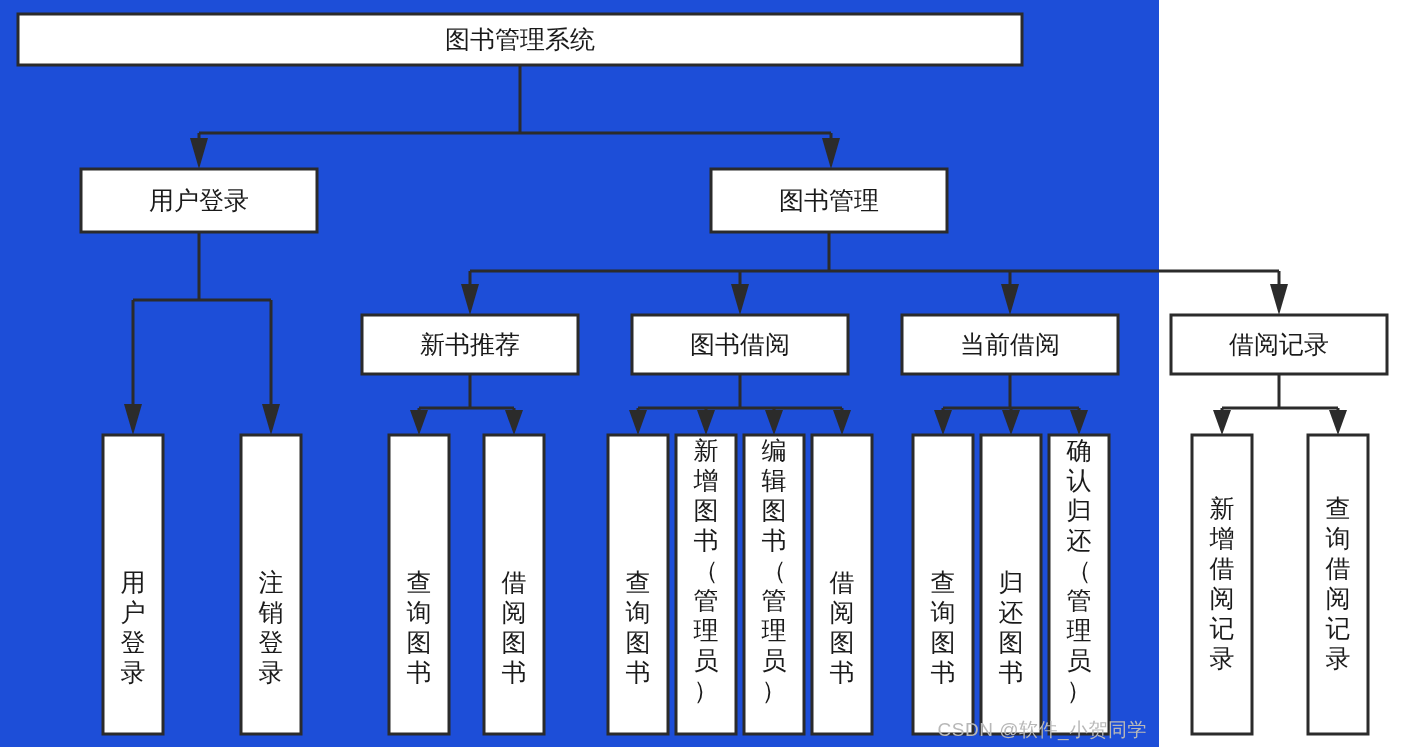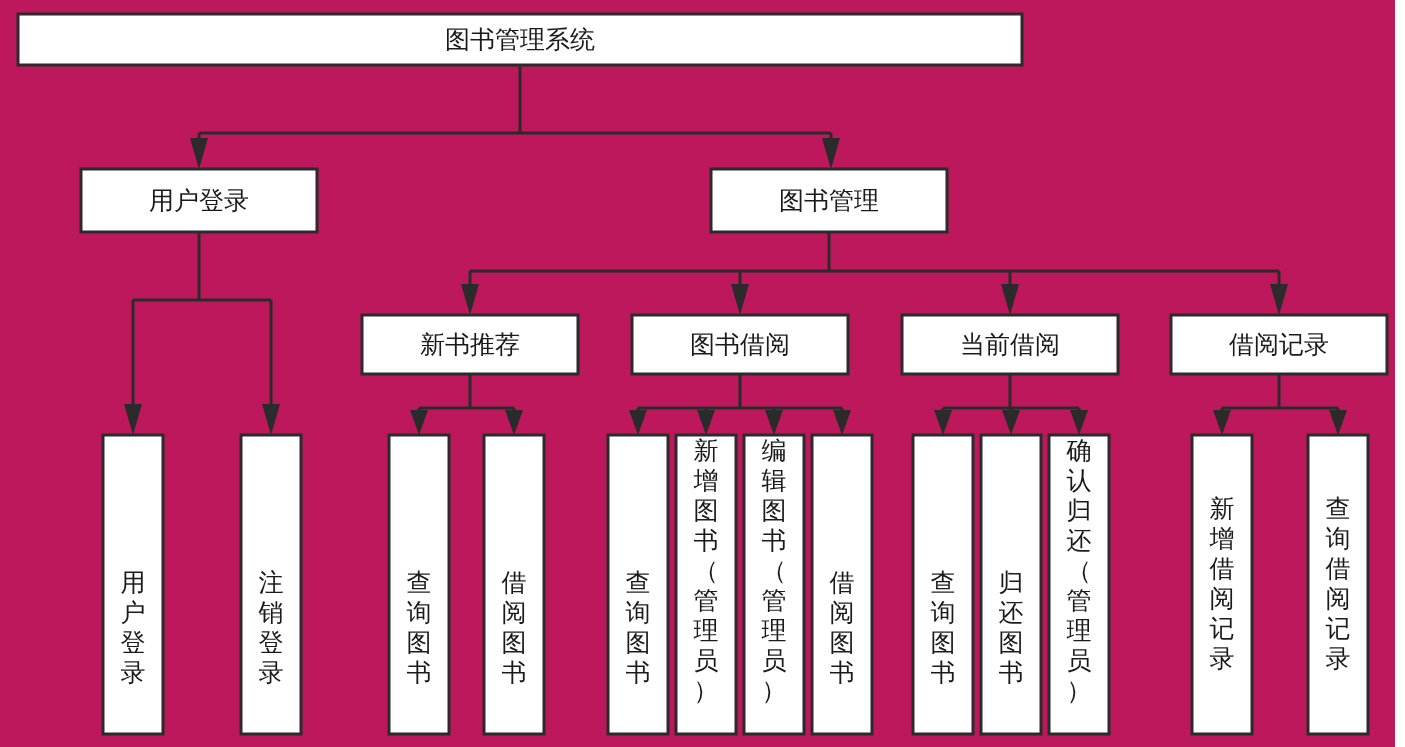--- a/index.html
+++ b/index.html
@@ -9,23 +9,23 @@
   }
   body {
     width: 1405px;
     height: 747px;
     font-family: "Liberation Sans", "DejaVu Sans", sans-serif;
     overflow: hidden;
     position: relative;
   }
   #diagram-root {
     position: relative;
-    width: 1395px;
+    width: 1159px;
     height: 747px;
-    background: #be185d;
+    background: #1d4ed8;
   }
   svg.diagram-canvas {
     position: absolute;
     left: 0;
     top: 0;
     width: 1405px;
     height: 747px;
   }
   .node-box {
     fill: #ffffff;
@@ -229,14 +229,15 @@
       <text class="node-label label-v" x="1222" y="510"><tspan x="1222" y="510">新</tspan><tspan x="1222" y="540">增</tspan><tspan x="1222" y="570">借</tspan><tspan x="1222" y="600">阅</tspan><tspan x="1222" y="630">记</tspan><tspan x="1222" y="660">录</tspan></text>
     </g>
 
     <g>
       <rect class="node-box" x="1308" y="435" width="60" height="299"></rect>
       <text class="node-label label-v" x="1338" y="510"><tspan x="1338" y="510">查</tspan><tspan x="1338" y="540">询</tspan><tspan x="1338" y="570">借</tspan><tspan x="1338" y="600">阅</tspan><tspan x="1338" y="630">记</tspan><tspan x="1338" y="660">录</tspan></text>
     </g>
 
   </svg>
 
+  <div class="watermark-text">CSDN @软件_小贺同学</div>
 
 </div>
 
 </body></html>

